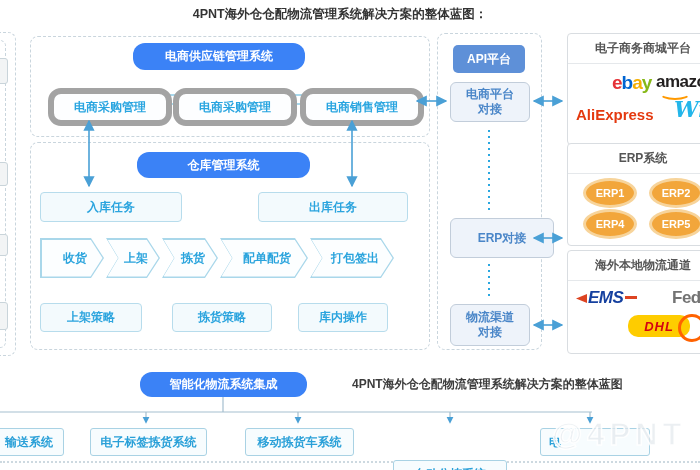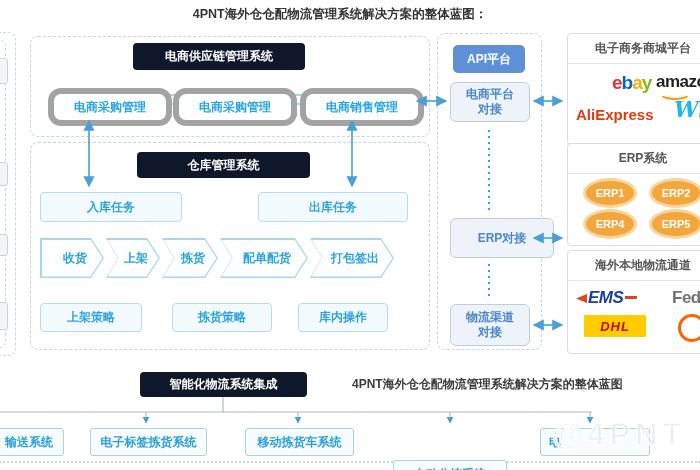--- a/index.html
+++ b/index.html
@@ -1,20 +1,20 @@
 <!DOCTYPE html>
 <html><head>
 <meta charset="utf-8">
 <style>
   html,body{margin:0;padding:0;background:#fff;font-family:"Liberation Sans","DejaVu Sans",sans-serif;}
   #canvas{position:relative;width:700px;height:470px;background:#fff;overflow:hidden;}
   .abs{position:absolute;}
   .dashpanel{position:absolute;border:1px dashed #c9d5dd;border-radius:8px;}
-  .bluebtn{position:absolute;background:#0f172a;color:#fff;font-weight:bold;font-size:12px;
-           border-radius:4px;display:flex;align-items:center;justify-content:center;z-index:2;}
+  .bluebtn{position:absolute;background:#3b82f6;color:#fff;font-weight:bold;font-size:12px;
+           border-radius:12px;display:flex;align-items:center;justify-content:center;z-index:2;}
   .apibtn{background:#5e90d8;border-radius:5px;}
   .ecbox{position:absolute;background:#fdfeff;border:6px solid #a3a3a3;border-radius:13px;
          color:#29a5e0;font-weight:bold;font-size:12px;display:flex;align-items:center;justify-content:center;z-index:2;}
   .taskbox{position:absolute;background:#f3fafd;border:1px solid #b7dcec;border-radius:4px;
            color:#2ba4de;font-weight:bold;font-size:12px;display:flex;align-items:center;justify-content:center;z-index:2;}
   .sysbox{position:absolute;background:#f7fcfe;border:1px solid #a9d2e4;border-radius:3px;
           color:#2aa0d8;font-weight:bold;font-size:12px;display:flex;align-items:center;justify-content:center;z-index:2;}
   .apinode{position:absolute;background:#eef3fa;border:1px solid #c2cdda;border-radius:6px;
            color:#4a86c8;font-weight:bold;font-size:12px;display:flex;align-items:center;justify-content:center;
            text-align:center;line-height:15px;padding:18px 10px;box-sizing:border-box;z-index:2;}
@@ -42,22 +42,22 @@
   .ebay .e{color:#e53238;} .ebay .b{color:#0064d2;} .ebay .a{color:#f5af02;} .ebay .y{color:#86b817;}
   .amazon{font-weight:bold;font-size:17px;color:#221f1f;letter-spacing:-0.5px;}
   .smile{width:28px;height:10px;border:2.5px solid transparent;border-bottom-color:#ff9900;border-radius:50%;margin-top:-6px;margin-left:3px;}
   .ali{font-weight:bold;font-size:15px;color:#e4390f;}
   .wish{font-family:"DejaVu Serif",serif;font-style:italic;font-weight:bold;color:#24b6ea;font-size:22px;}
   .ems{font-style:italic;font-weight:bold;color:#15409f;font-size:17px;letter-spacing:-0.5px;}
   .emswing{display:inline-block;width:11px;height:9px;background:#d42;clip-path:polygon(100% 0,100% 100%,0 50%);margin-right:1px;}
   .emsbar{display:inline-block;width:12px;height:3px;background:#d42;margin-bottom:4px;margin-left:2px;}
   .fedex{font-weight:bold;font-size:17px;letter-spacing:-0.5px;}
   .fedex .fed{color:#737373;}
-  .dhl{position:absolute;width:62px;height:22px;background:#fecc00;border-radius:1px;display:flex;align-items:center;justify-content:center;
-       color:#d40511;font-style:italic;font-weight:bold;font-size:13px;letter-spacing:1px;}
+  .dhl{position:absolute;width:62px;height:22px;background:#fecc00;border-radius:10px;display:flex;align-items:center;justify-content:center;
+       color:#d40511;font-style:italic;font-weight:bold;font-size:13px;letter-spacing:1px;margin-left:44px;}
   .tnt{position:absolute;width:22px;height:22px;border:3px solid #ff6200;border-radius:50%;
        color:#ff6200;font-weight:bold;font-size:11px;display:flex;align-items:center;justify-content:center;}
   .watermark{position:absolute;z-index:8;font-weight:bold;font-size:31px;letter-spacing:5px;white-space:nowrap;
              color:rgba(175,190,205,0.25);-webkit-text-stroke:1.5px rgba(255,255,255,0.92);
              text-shadow:0 0 1px rgba(255,255,255,0.6);}
   .botdots{position:absolute;left:0;width:700px;border-top:2px dotted #cdd9e0;z-index:1;}
 </style>
 </head>
 <body>
 

